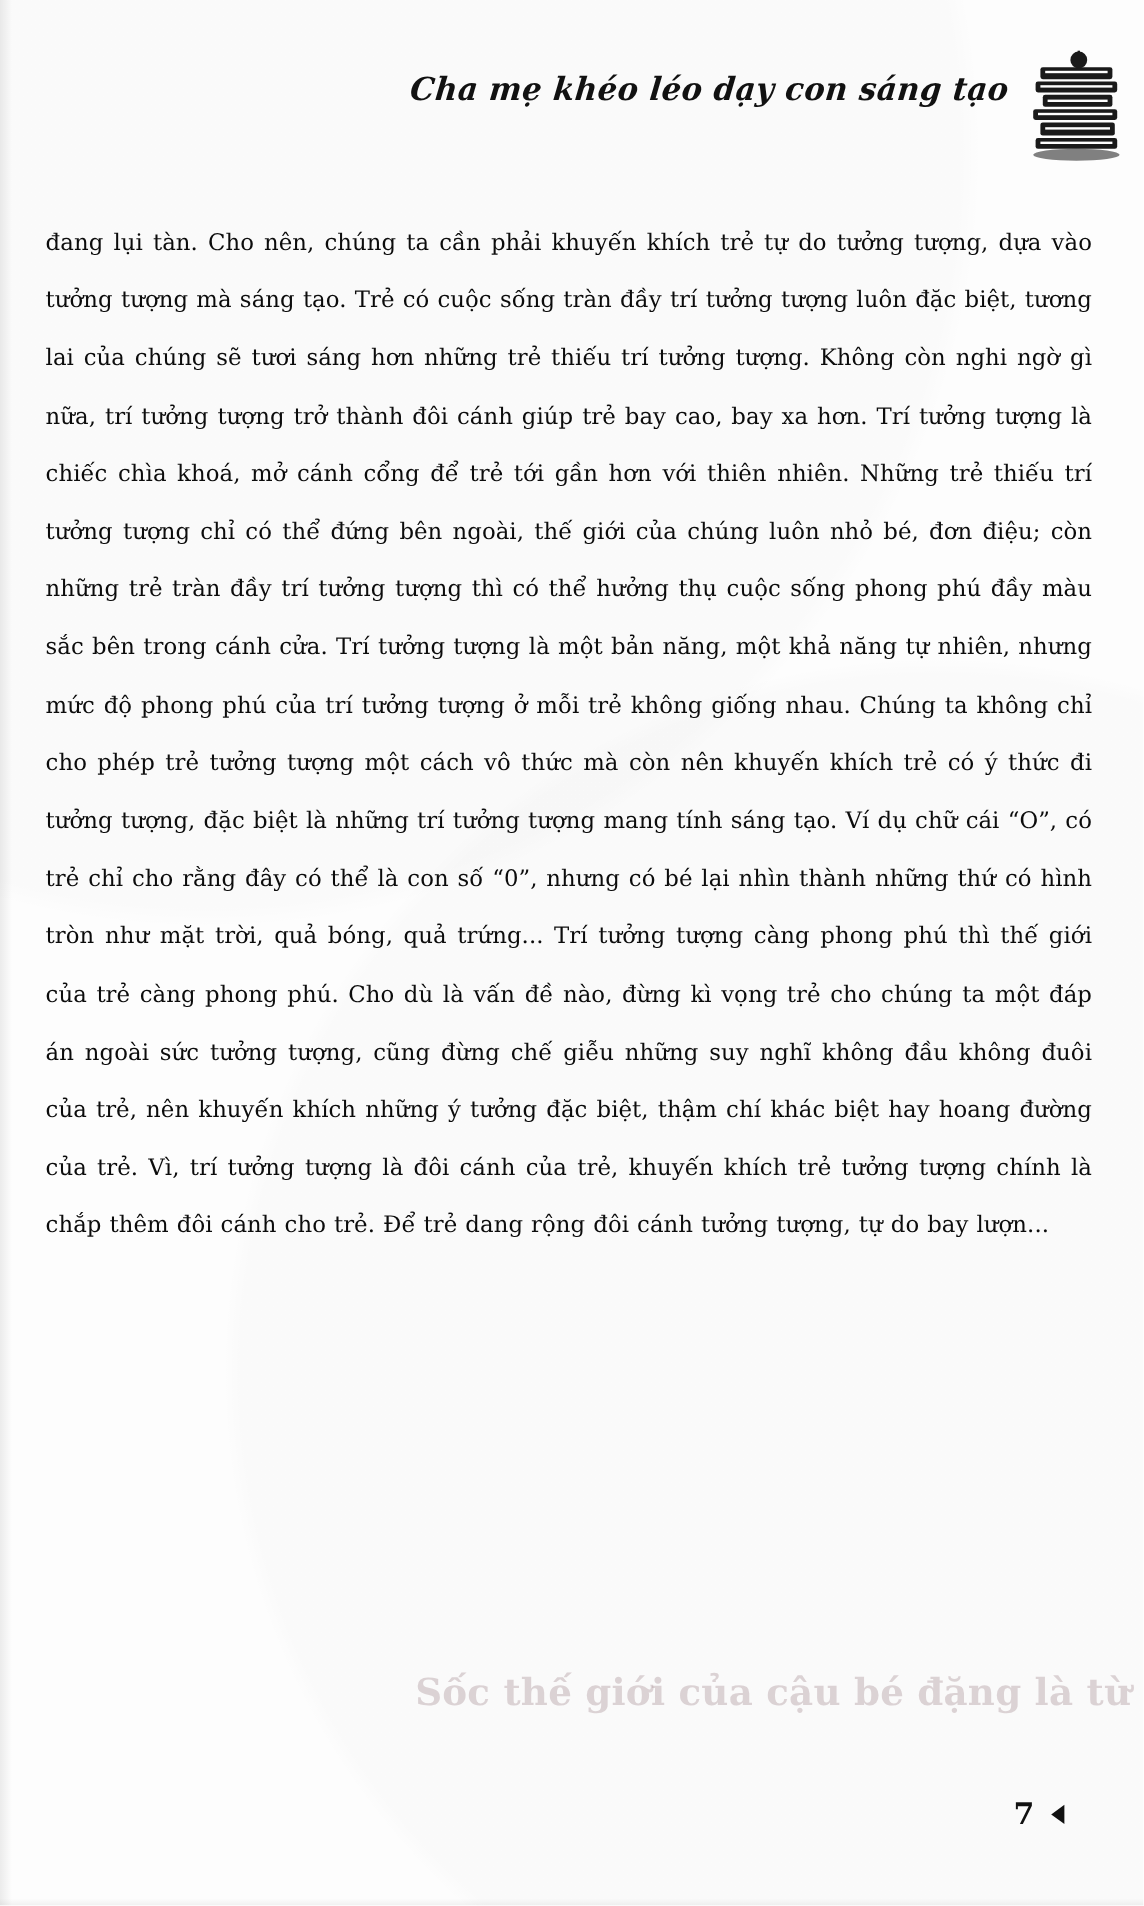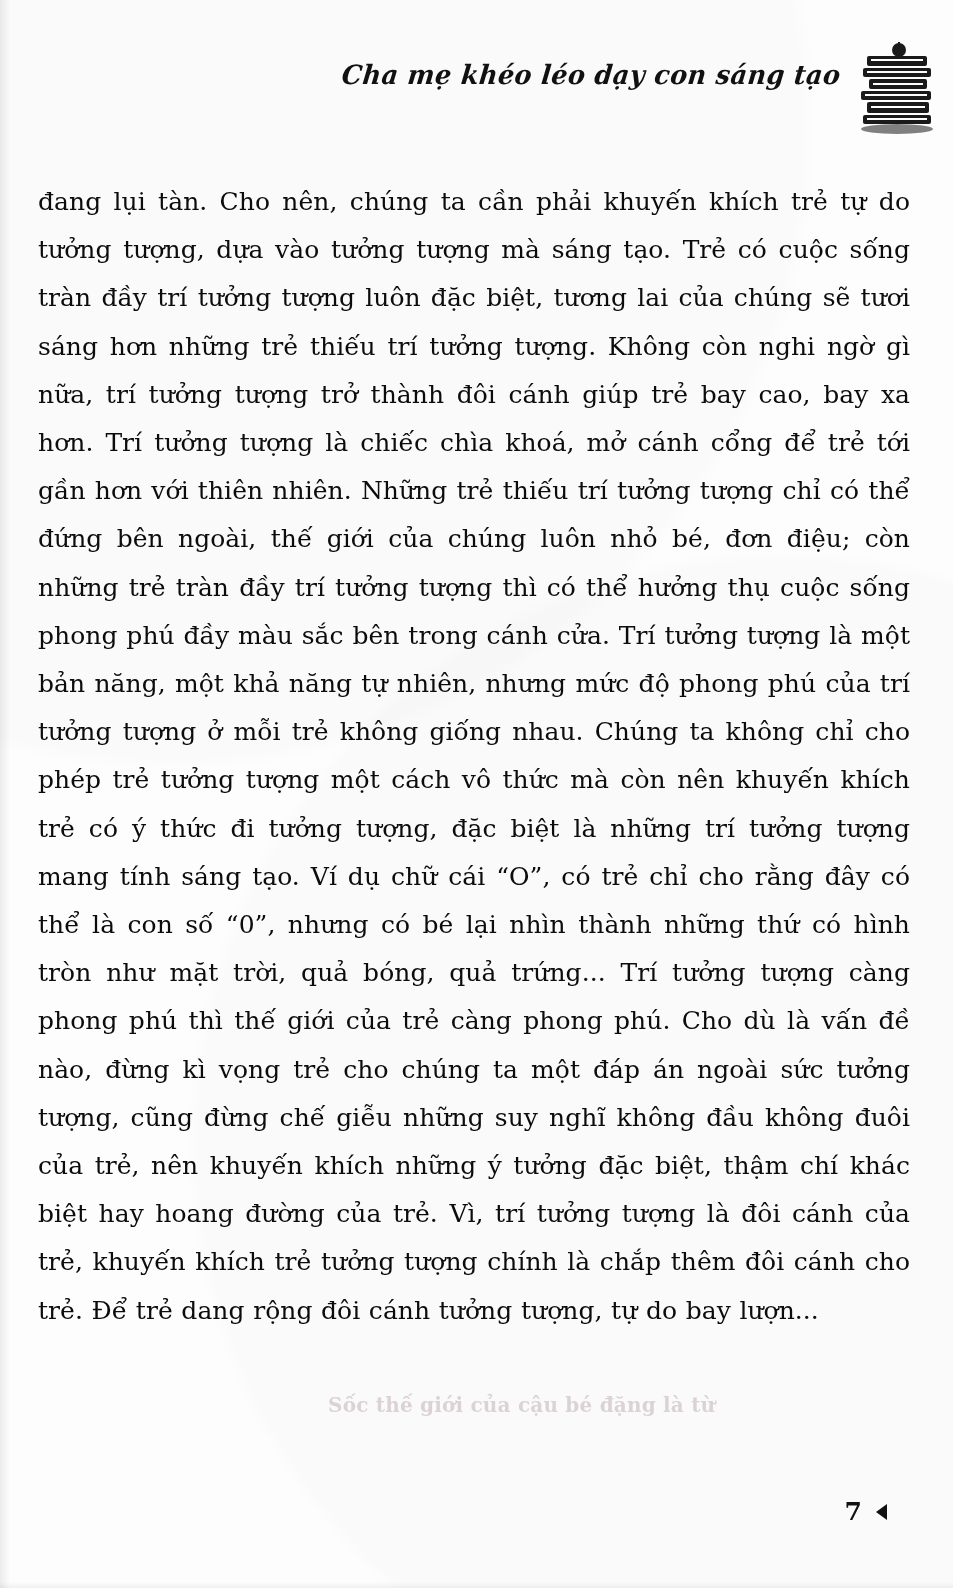--- a/index.html
+++ b/index.html
@@ -57,40 +57,40 @@
     height: 108px;
   }
 
   
   .body-text {
     position: absolute;
     left: 38px;
     top: 178px;
     width: 872px;
     font-family: "DejaVu Serif", serif;
-    font-size: 25px;
+    font-size: 19px;
     line-height: 48.2px;
     text-align: justify;
     text-justify: inter-word;
     color: #0c0c0c;
     letter-spacing: 0.05px;
     word-spacing: 0.6px;
   }
   .body-text p {
     margin: 0;
   }
 
   
   .bleed-through {
     position: absolute;
-    left: 328px;
+    left: 346px;
     top: 1393px;
     width: 520px;
     font-family: "DejaVu Serif", serif;
-    font-size: 20px;
+    font-size: 31px;
     color: rgba(150, 120, 125, 0.30);
     white-space: nowrap;
     font-weight: bold;
     letter-spacing: 0.2px;
     filter: blur(0.5px);
   }
 
   
   .footer {
     position: absolute;

